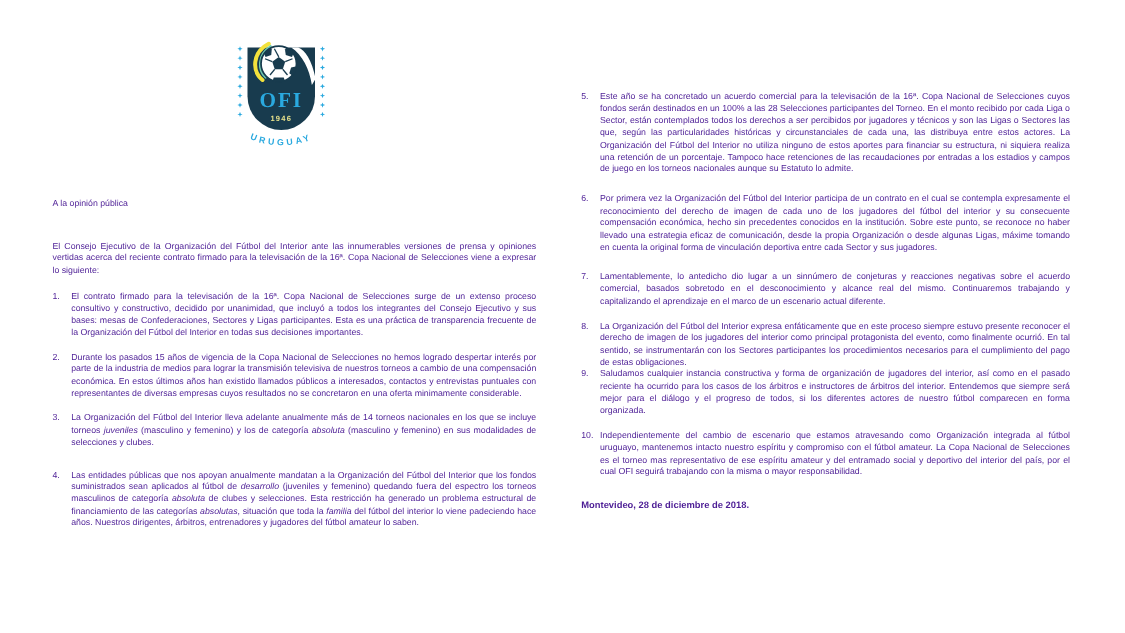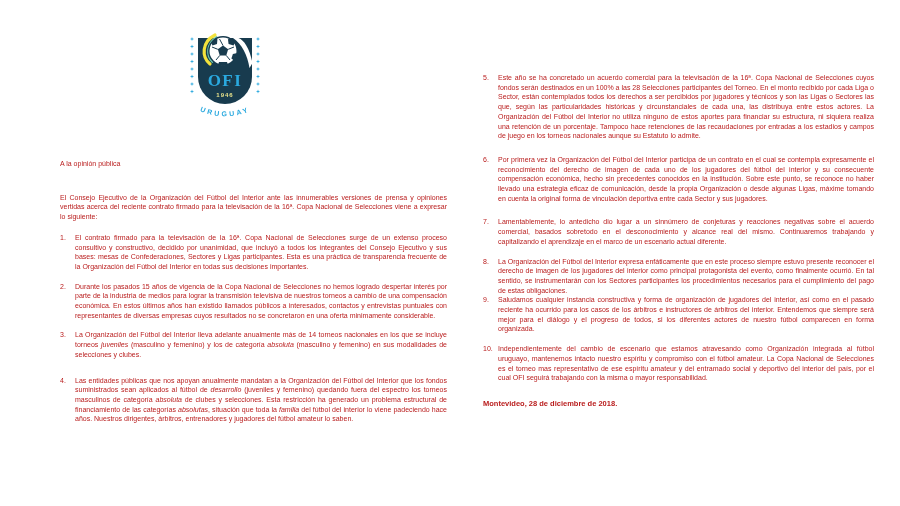--- a/index.html
+++ b/index.html
@@ -1,25 +1,25 @@
 <!DOCTYPE html>
 <html><head>
 <meta charset="utf-8">
 <style>
   html,body{margin:0;padding:0;background:#ffffff;}
   .page{
     position:relative;
     width:900px;height:506px;
     background:#ffffff;
     font-family:"Liberation Sans", sans-serif;
-    color:#b91c1c;
+    color:#4c1d95;
     overflow:hidden;
   }
   .logo{position:absolute;left:186px;top:31px;width:96px;height:114px;}
-  .col{position:absolute;font-size:7px;line-height:9.7px;text-align:justify;margin-left:18px;}
+  .col{position:absolute;font-size:7px;line-height:9.7px;text-align:justify;}
   .col-left{left:42px;top:159px;width:387px;}
   .col-right{left:465px;top:73px;width:391px;}
   .salutation{margin:0 0 24px 0;text-align:left;}
   .intro{margin:0 0 11px 0;}
   .item{display:flex;margin:0 0 10px 0;}
   .item .num{flex:0 0 15px;width:15px;}
   .item .txt{flex:1 1 auto;text-align:justify;}
   .item.gap-lg{margin-bottom:16px;}
   .item.gap-md{margin-bottom:14px;}
   .item.gap-none{margin-bottom:0;}

